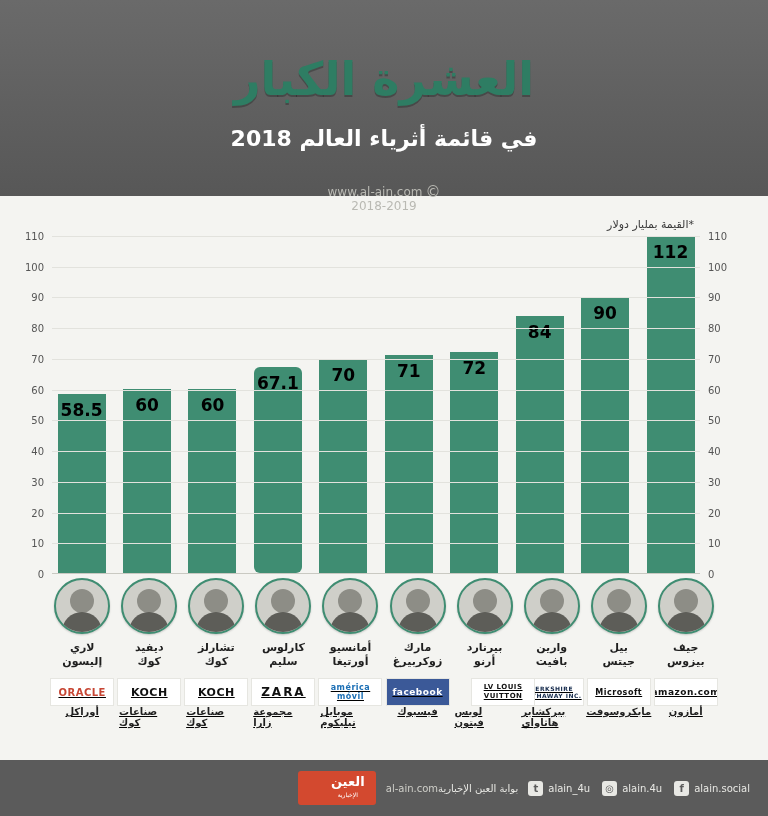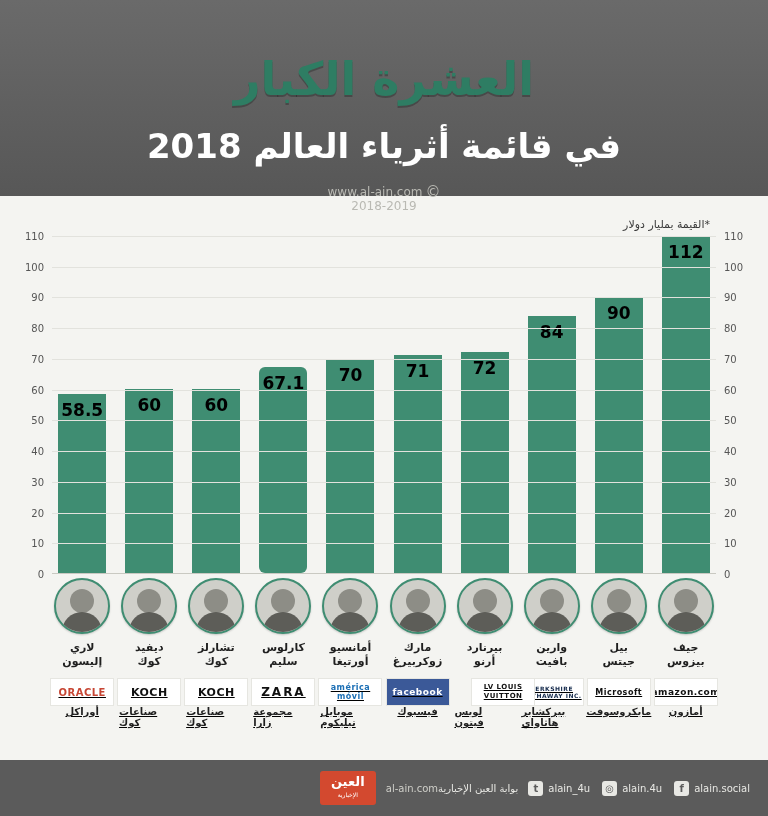--- a/index.html
+++ b/index.html
@@ -28,34 +28,34 @@
     color:#2e7d63;
     font-size:46px;
     font-weight:bold;
     letter-spacing:2px;
     text-shadow:0 2px 0 rgba(0,0,0,.25);
   }
   .title2{
     position:absolute;top:126px;left:0;right:0;
     text-align:center;
     color:#ffffff;
-    font-size:34px;
+    font-size:22px;
     font-weight:bold;
     direction:rtl;
   }
   .watermark{
     position:absolute;top:185px;left:0;right:0;
     text-align:center;color:#b9b9b3;font-size:12px;line-height:14px;
     z-index:5;
   }
   .watermark .wm-c{font-size:15px;vertical-align:-1px;margin-left:3px;}
   
   .chart-wrap{
     position:absolute;
-    top:200px;left:0;right:0;height:385px;
+    top:200px;left:0;right:16px;height:385px;
   }
   .unit-note{
     position:absolute;top:18px;right:58px;
     font-size:11px;color:#3a3a3a;direction:rtl;
   }
   .plot{
     position:absolute;
     left:52px;right:52px;top:36px;height:338px;
   }
   .grid-line{
@@ -167,21 +167,21 @@
   .soc .ic{
     width:15px;height:15px;border-radius:3px;background:#e8e8e4;color:#5b5b5b;
     font-size:10px;line-height:15px;text-align:center;font-weight:bold;
   }
   .portal{color:#e8e8e4;font-size:10px;margin-right:10px;direction:rtl;}
   .footer-right{margin-left:auto;display:flex;align-items:center;gap:10px;margin-left:14px;}
   .site{color:#cfcfc9;font-size:10px;direction:ltr;}
   .brand{
     width:56px;height:34px;background:#d3492f;border-radius:3px;
     display:flex;flex-direction:column;align-items:center;justify-content:center;
-    color:#fff;font-size:13px;font-weight:bold;line-height:13px;
+    color:#fff;font-size:13px;font-weight:bold;line-height:13px;padding-left:22px;
   }
   .brand small{font-size:6px;font-weight:normal;}
 </style>
 </head>
 <body>
 
 <div class="page">
 
   <div class="header">
     <div class="title1">العشرة الكبار</div>

